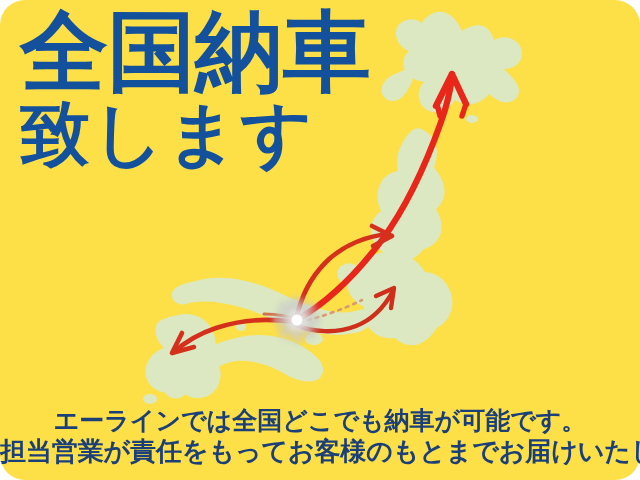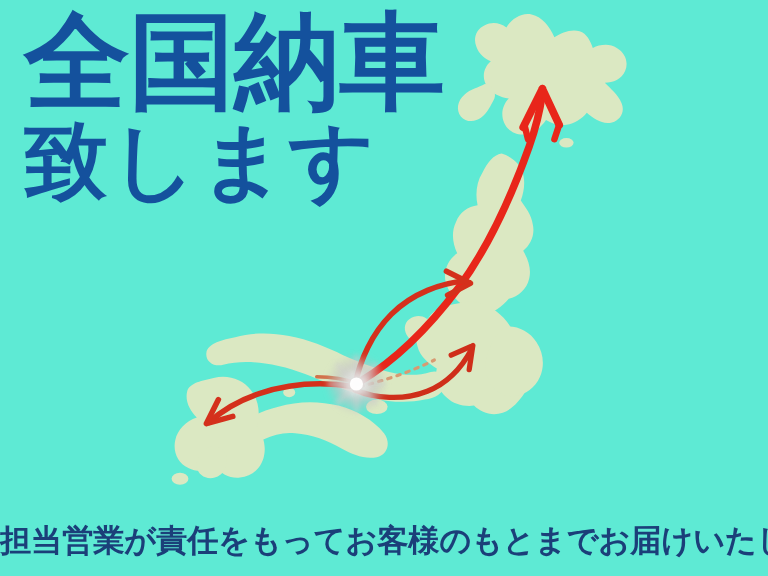--- a/index.html
+++ b/index.html
@@ -6,21 +6,22 @@
   body{
     width:640px;height:480px;
     background:#ffffff;
     font-family:"Liberation Serif", serif;
     overflow:hidden;
     position:relative;
   }
   #stage{
     position:absolute;inset:0;
     width:640px;height:480px;
-    background:#5eead4;
+    background:#fde047;
+    border-radius:25px;
   }
 
   
   #map-layer{
     position:absolute;left:0;top:0;
     width:640px;height:480px;
     z-index:1;
     pointer-events:none;
   }
 
@@ -189,16 +190,17 @@
       <circle cx="297" cy="320" r="5.5" fill="#ffffff" opacity="0.95"></circle>
     </g>
   </svg>
 
   <div id="headline">
     <span class="hl-line l1" style="color: rgb(20, 81, 157);">全国納車</span>
     <span class="hl-line l2" style="color: rgb(20, 81, 157);">致します</span>
   </div>
 
   <div id="bottom-copy">
+    <span class="bc-line b1" style="color: rgb(27, 63, 121);">エーラインでは全国どこでも納車が可能です。</span>
     <span class="bc-line b2" style="color: rgb(27, 63, 121);">担当営業が責任をもってお客様のもとまでお届けいたします。</span>
   </div>
 
 </div>
 
 </body></html>

